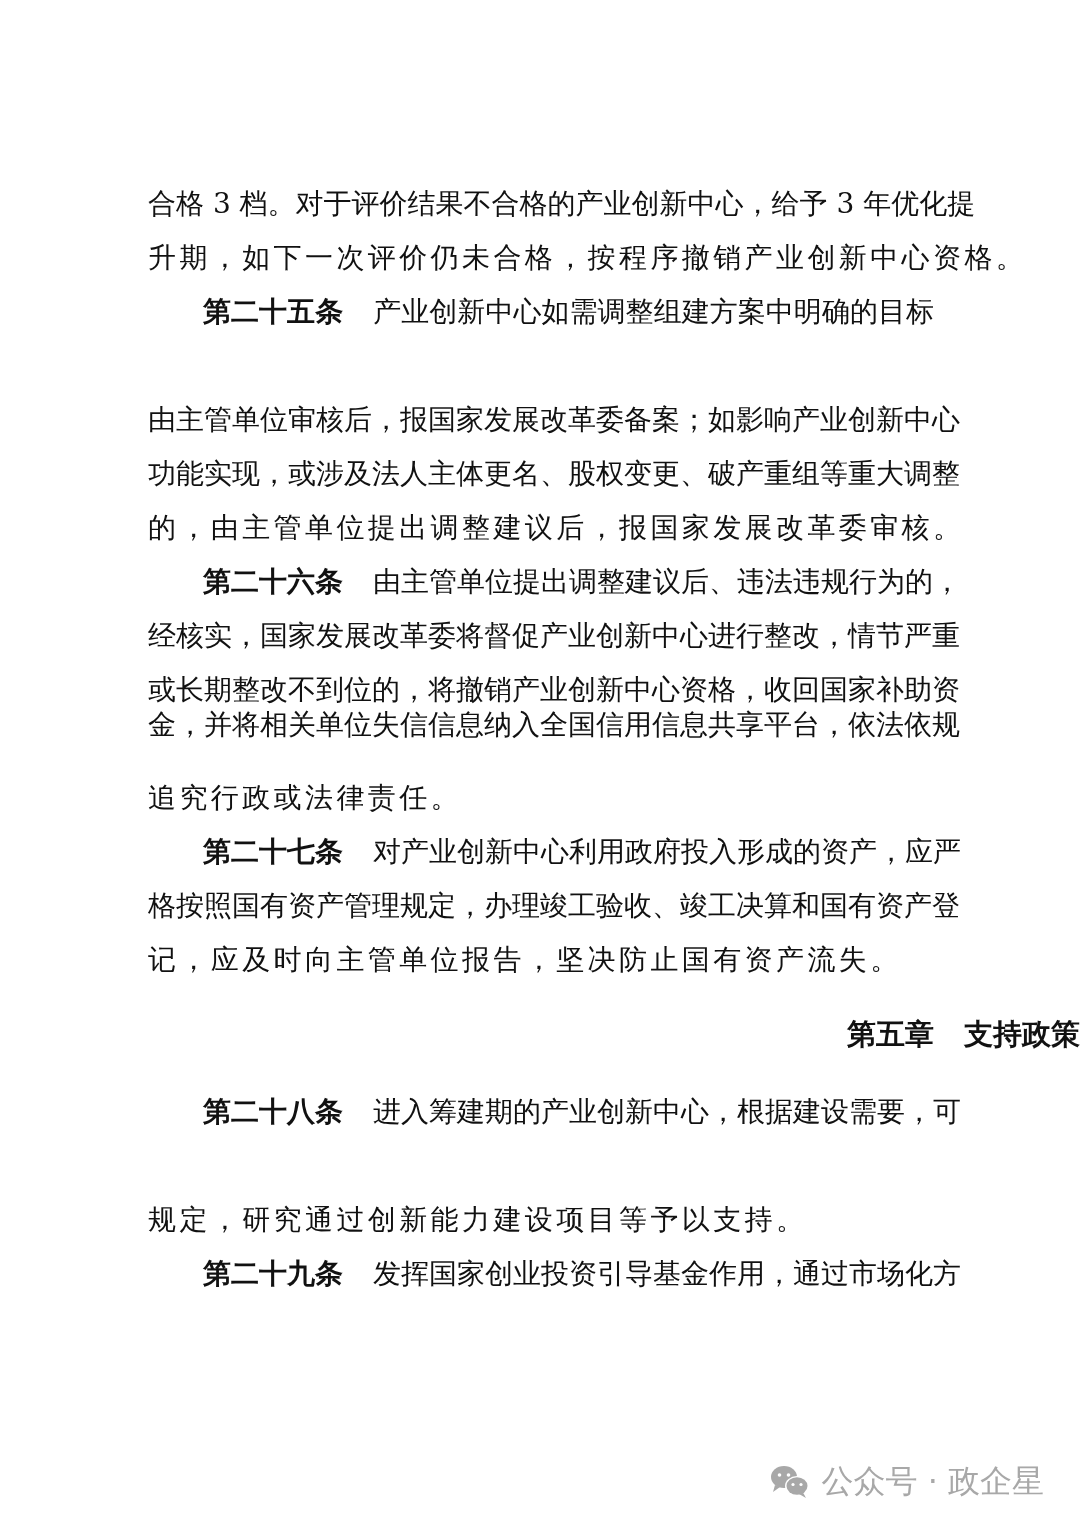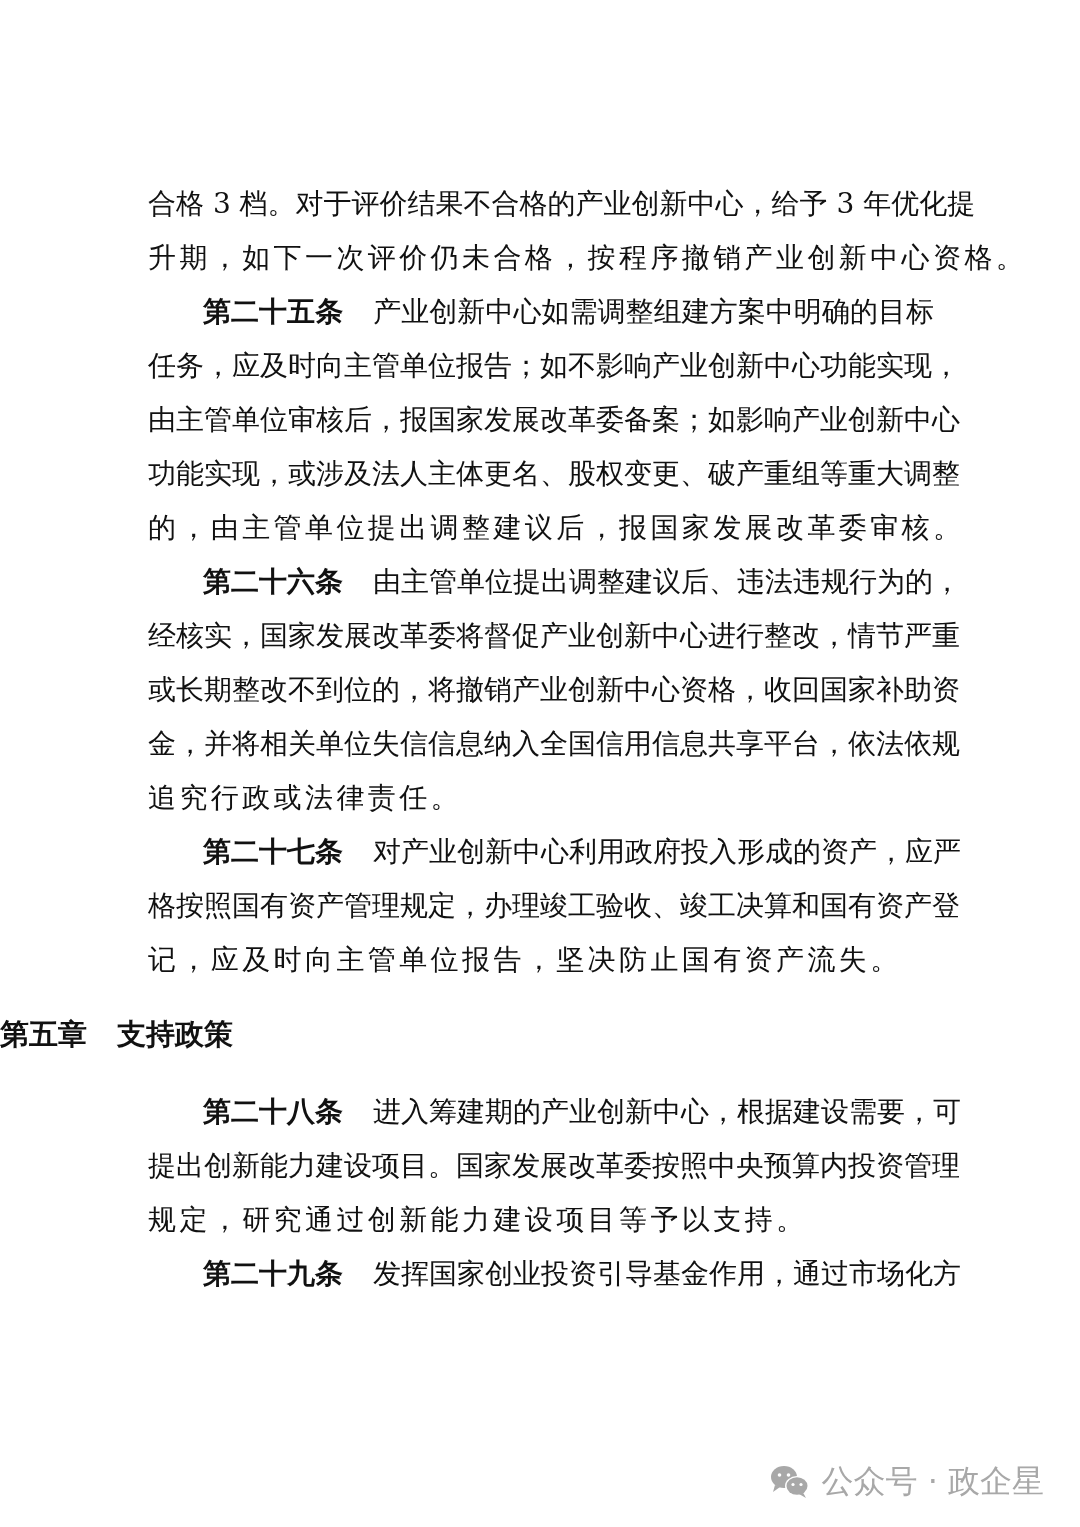--- a/index.html
+++ b/index.html
@@ -5,55 +5,53 @@
   html, body { margin: 0; padding: 0; background: #ffffff; }
   body { width: 1080px; height: 1527px; position: relative; overflow: hidden;
          font-family: "DejaVu Serif", "Liberation Serif", serif; color: #111111; }
   .page { position: absolute; left: 0; top: 0; width: 1080px; height: 1077px; background: #fff; }
   .line { position: absolute; left: 148px; width: 786px; height: 54px;
           font-size: 28px; line-height: 54px; white-space: nowrap;
           text-align: justify; text-align-last: justify; letter-spacing: 0; }
   .line.last { text-align-last: left; letter-spacing: 3.4px; }
   .line.indent { left: 203px; width: 731px; }
   .art { font-family: "DejaVu Sans", "Liberation Sans", sans-serif; font-weight: bold; letter-spacing: 0; margin-right: 30px; }
-  .chapter { position: absolute; left: 0; width: 1080px; text-align: left; top: 1007px; height: 54px;
+  .chapter { position: absolute; left: 0; width: 1080px; text-align: right; top: 1007px; height: 54px;
              font-size: 29px; line-height: 54px; font-family: "DejaVu Sans", "Liberation Sans", sans-serif; font-weight: bold; }
   .chapter .gap { display: inline-block; width: 30px; }
   .watermark { position: absolute; right: 36px; top: 1460px; height: 44px; display: flex; align-items: center;
                font-family: "DejaVu Sans", "Liberation Sans", sans-serif; font-size: 32px; color: #a8a8a8; }
   .wm-icon { width: 42px; height: 36px; margin-right: 10px; }
 </style>
 </head>
 <body>
 
 <div class="page">
 
   <div class="line" style="top:177px">合格 3 档。对于评价结果不合格的产业创新中心，给予 3 年优化提</div>
   <div class="line last" style="top:231px">升期，如下一次评价仍未合格，按程序撤销产业创新中心资格。</div>
 
   <div class="line indent" style="top:285px"><span class="art">第二十五条</span><span>产业创新中心如需调整组建方案中明确的目标</span></div>
-  <div class="line" style="top:339px">任务，应及时向主管单位报告；如不影响产业创新中心功能实现，</div>
   <div class="line" style="top:393px">由主管单位审核后，报国家发展改革委备案；如影响产业创新中心</div>
   <div class="line" style="top:447px">功能实现，或涉及法人主体更名、股权变更、破产重组等重大调整</div>
   <div class="line last" style="top:501px">的，由主管单位提出调整建议后，报国家发展改革委审核。</div>
 
   <div class="line indent" style="top:555px"><span class="art">第二十六条</span><span>由主管单位提出调整建议后、违法违规行为的，</span></div>
   <div class="line" style="top:609px">经核实，国家发展改革委将督促产业创新中心进行整改，情节严重</div>
   <div class="line" style="top:663px">或长期整改不到位的，将撤销产业创新中心资格，收回国家补助资</div>
-  <div class="line" style="top:717px">金，并将相关单位失信信息纳入全国信用信息共享平台，依法依规</div>
+  <div class="line" style="top:698px">金，并将相关单位失信信息纳入全国信用信息共享平台，依法依规</div>
   <div class="line last" style="top:771px">追究行政或法律责任。</div>
 
   <div class="line indent" style="top:825px"><span class="art">第二十七条</span><span>对产业创新中心利用政府投入形成的资产，应严</span></div>
   <div class="line" style="top:879px">格按照国有资产管理规定，办理竣工验收、竣工决算和国有资产登</div>
   <div class="line last" style="top:933px">记，应及时向主管单位报告，坚决防止国有资产流失。</div>
 
   <div class="chapter"><span>第五章</span><span class="gap"></span><span>支持政策</span></div>
 
   <div class="line indent" style="top:1085px"><span class="art">第二十八条</span><span>进入筹建期的产业创新中心，根据建设需要，可</span></div>
-  <div class="line" style="top:1139px">提出创新能力建设项目。国家发展改革委按照中央预算内投资管理</div>
   <div class="line last" style="top:1193px">规定，研究通过创新能力建设项目等予以支持。</div>
 
   <div class="line indent" style="top:1247px"><span class="art">第二十九条</span><span>发挥国家创业投资引导基金作用，通过市场化方</span></div>
 
   <div class="watermark">
     <svg class="wm-icon" viewBox="0 0 42 36">
       <ellipse cx="15" cy="13" rx="13" ry="11" fill="#a8a8a8"></ellipse>
       <path d="M6 21 L4 28 L11 23 Z" fill="#a8a8a8"></path>
       <circle cx="10.5" cy="11" r="1.8" fill="#fff"></circle>
       <circle cx="19.5" cy="11" r="1.8" fill="#fff"></circle>

